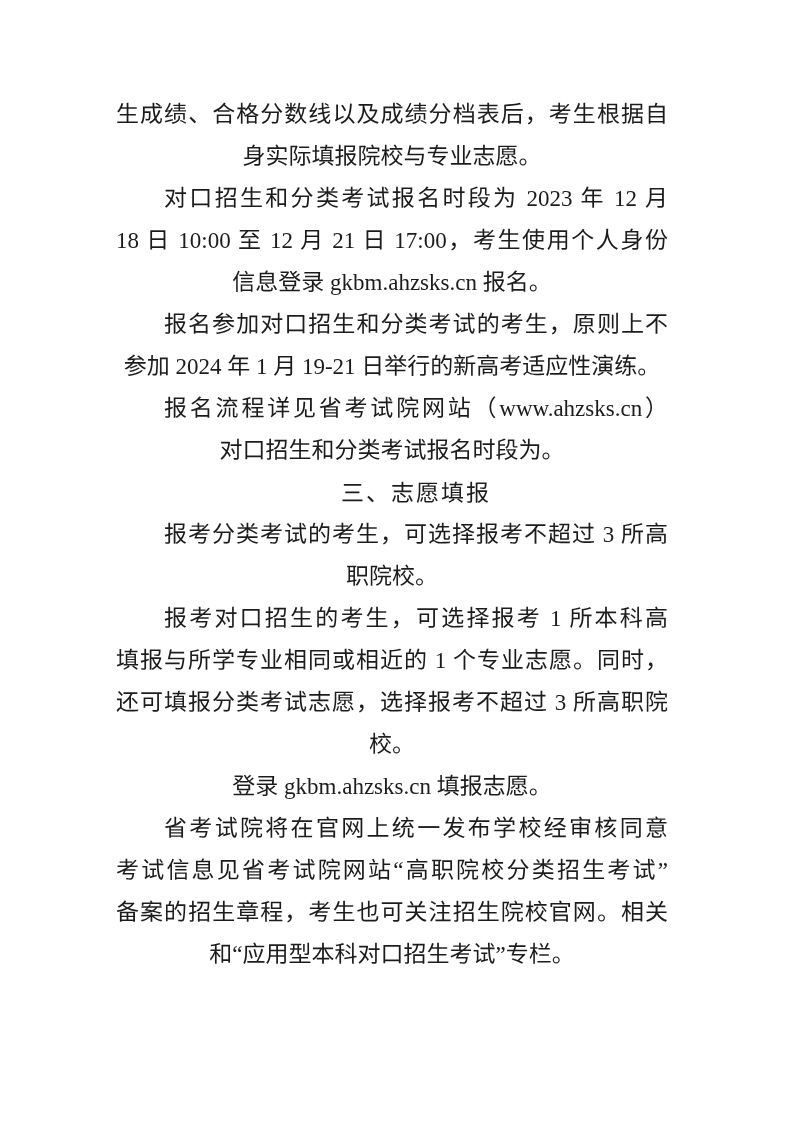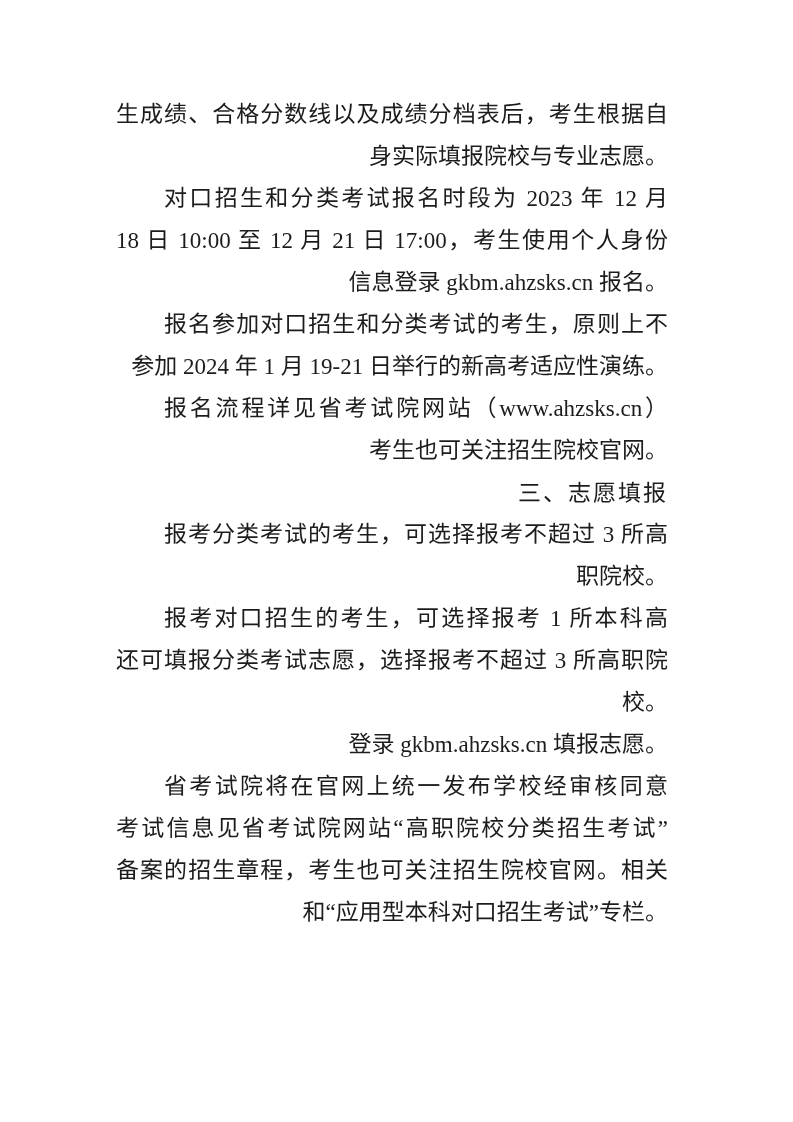--- a/index.html
+++ b/index.html
@@ -32,21 +32,21 @@
     height: 42px;
     line-height: 42px;
     overflow: hidden;
   }
   
   .line.fill {
     text-align: justify;
     text-align-last: justify;
   }
   .line.last {
-    text-align: right;
+    text-align: center;
     white-space: nowrap;
   }
   .line.indent {
     text-indent: 48px;
   }
   .para.heading .line {
     font-family: "Liberation Sans", "DejaVu Sans", sans-serif;
     font-weight: 400;
     letter-spacing: 2px;
   }
@@ -64,31 +64,32 @@
         <div class="line fill indent">对口招生和分类考试报名时段为 2023 年 12 月</div>
         <div class="line fill">18 日 10:00 至 12 月 21 日 17:00，考生使用个人身份</div>
         <div class="line last">信息登录 gkbm.ahzsks.cn 报名。</div>
       </div>
       <div class="para">
         <div class="line fill indent">报名参加对口招生和分类考试的考生，原则上不</div>
         <div class="line last">参加 2024 年 1 月 19-21 日举行的新高考适应性演练。</div>
       </div>
       <div class="para">
         <div class="line fill indent">报名流程详见省考试院网站（www.ahzsks.cn）</div>
-        <div class="line last">考生也可关注招生院校官网。</div>
+        <div class="line last">对口招生和分类考试报名时段为。</div>
       </div>
       <div class="para heading">
         <div class="line last indent">三、志愿填报</div>
       </div>
       <div class="para">
         <div class="line fill indent">报考分类考试的考生，可选择报考不超过 3 所高</div>
         <div class="line last">职院校。</div>
       </div>
       <div class="para">
         <div class="line fill indent">报考对口招生的考生，可选择报考 1 所本科高校，</div>
+        <div class="line fill">填报与所学专业相同或相近的 1 个专业志愿。同时，</div>
         <div class="line fill">还可填报分类考试志愿，选择报考不超过 3 所高职院</div>
         <div class="line last">校。</div>
       </div>
       <div class="para">
         <div class="line last">登录 gkbm.ahzsks.cn 填报志愿。</div>
       </div>
       <div class="para">
         <div class="line fill indent">省考试院将在官网上统一发布学校经审核同意</div>
         <div class="line fill">考试信息见省考试院网站“高职院校分类招生考试”</div>
         <div class="line fill">备案的招生章程，考生也可关注招生院校官网。相关</div>

